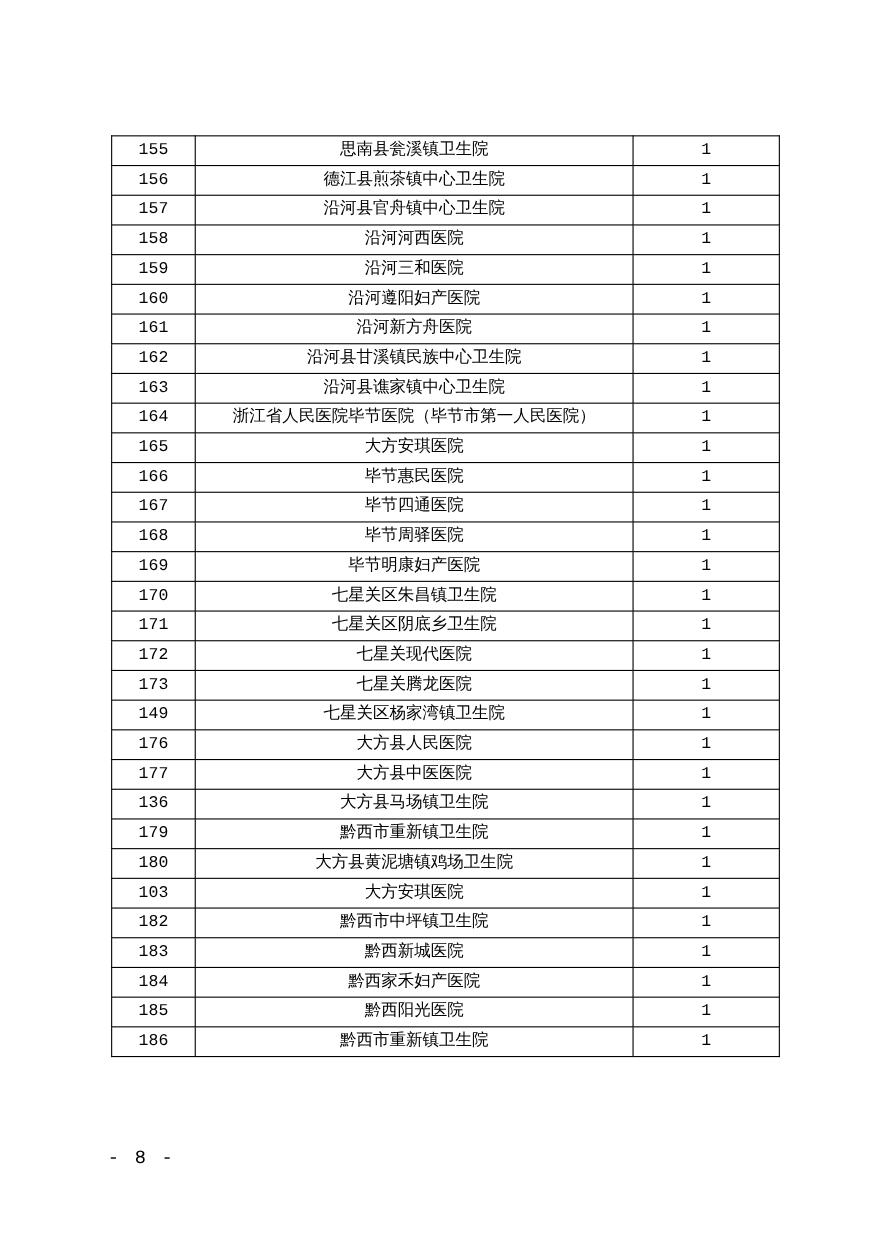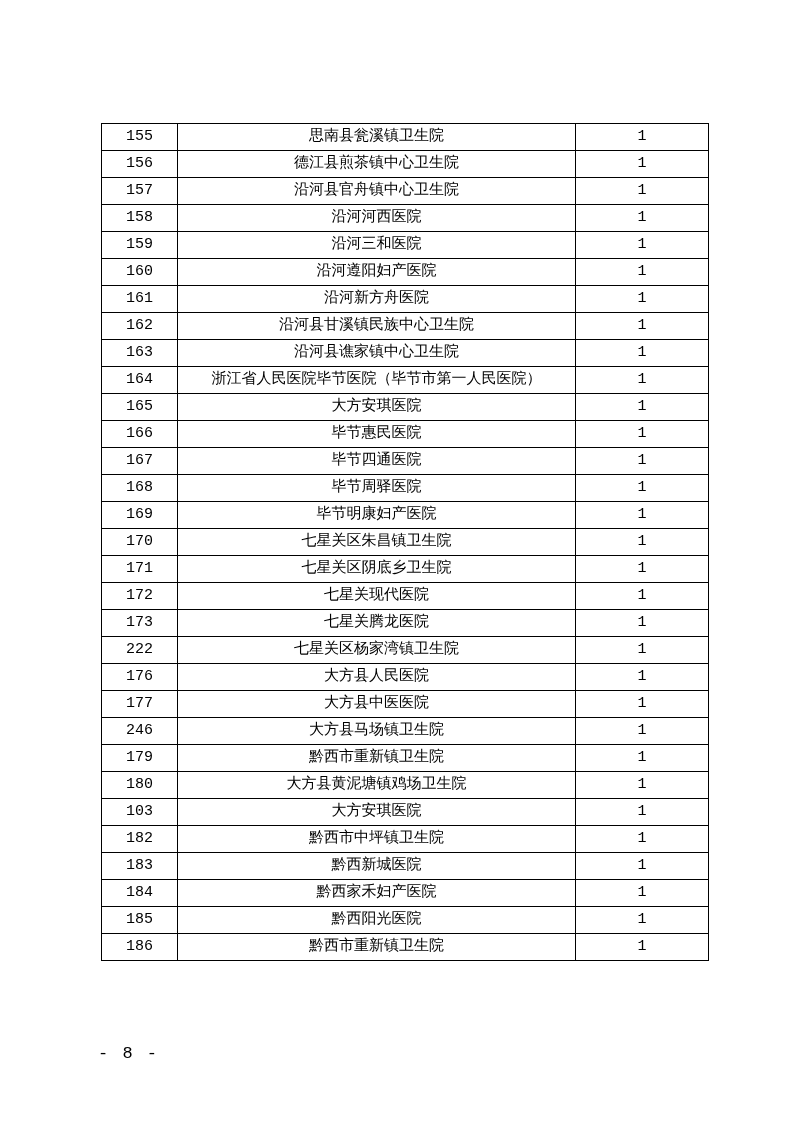--- a/index.html
+++ b/index.html
@@ -144,36 +144,36 @@
         <td class="col-no">172</td>
         <td class="col-name">七星关现代医院</td>
         <td class="col-count">1</td>
       </tr>
         <tr>
         <td class="col-no">173</td>
         <td class="col-name">七星关腾龙医院</td>
         <td class="col-count">1</td>
       </tr>
         <tr>
-        <td class="col-no">222</td>
+        <td class="col-no">149</td>
         <td class="col-name">七星关区杨家湾镇卫生院</td>
         <td class="col-count">1</td>
       </tr>
         <tr>
         <td class="col-no">176</td>
         <td class="col-name">大方县人民医院</td>
         <td class="col-count">1</td>
       </tr>
         <tr>
         <td class="col-no">177</td>
         <td class="col-name">大方县中医医院</td>
         <td class="col-count">1</td>
       </tr>
         <tr>
-        <td class="col-no">246</td>
+        <td class="col-no">136</td>
         <td class="col-name">大方县马场镇卫生院</td>
         <td class="col-count">1</td>
       </tr>
         <tr>
         <td class="col-no">179</td>
         <td class="col-name">黔西市重新镇卫生院</td>
         <td class="col-count">1</td>
       </tr>
         <tr>
         <td class="col-no">180</td>

